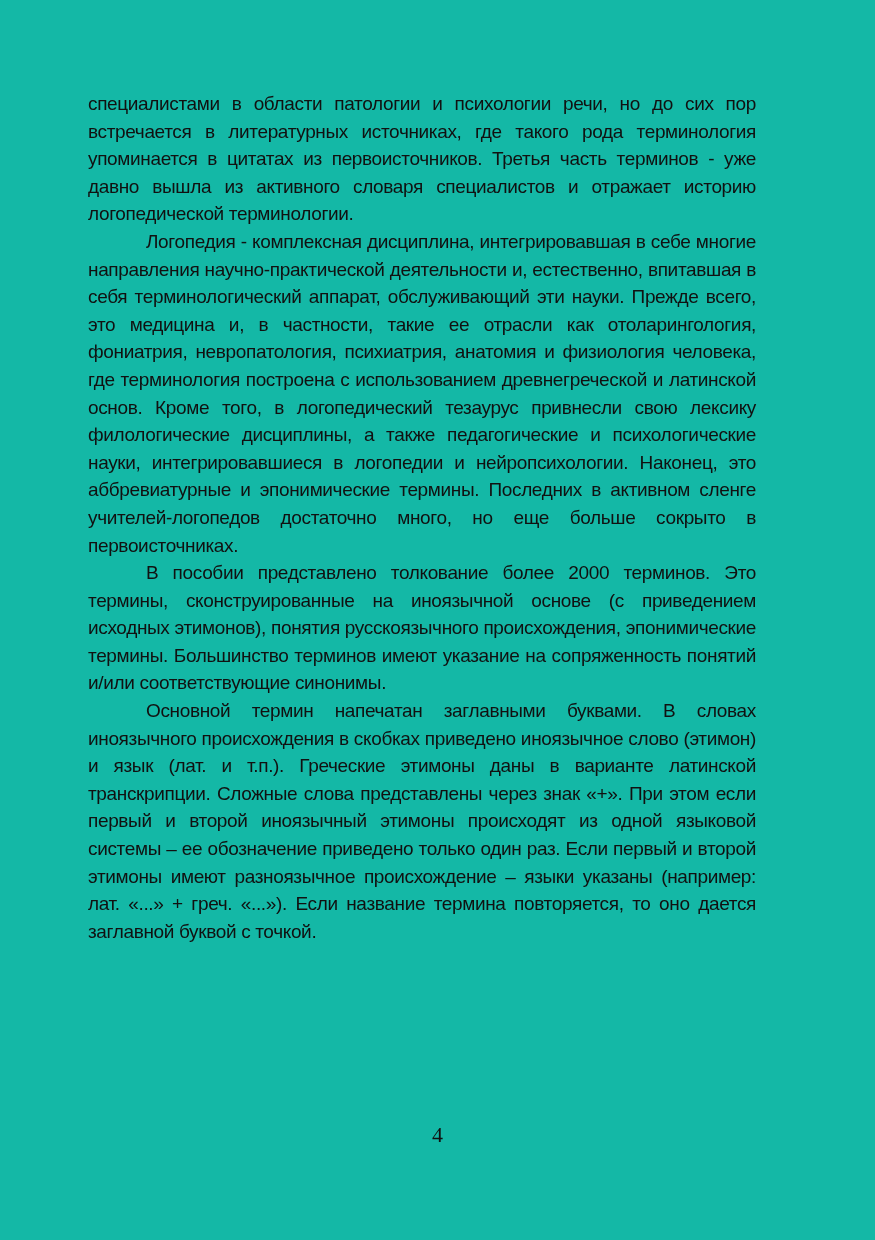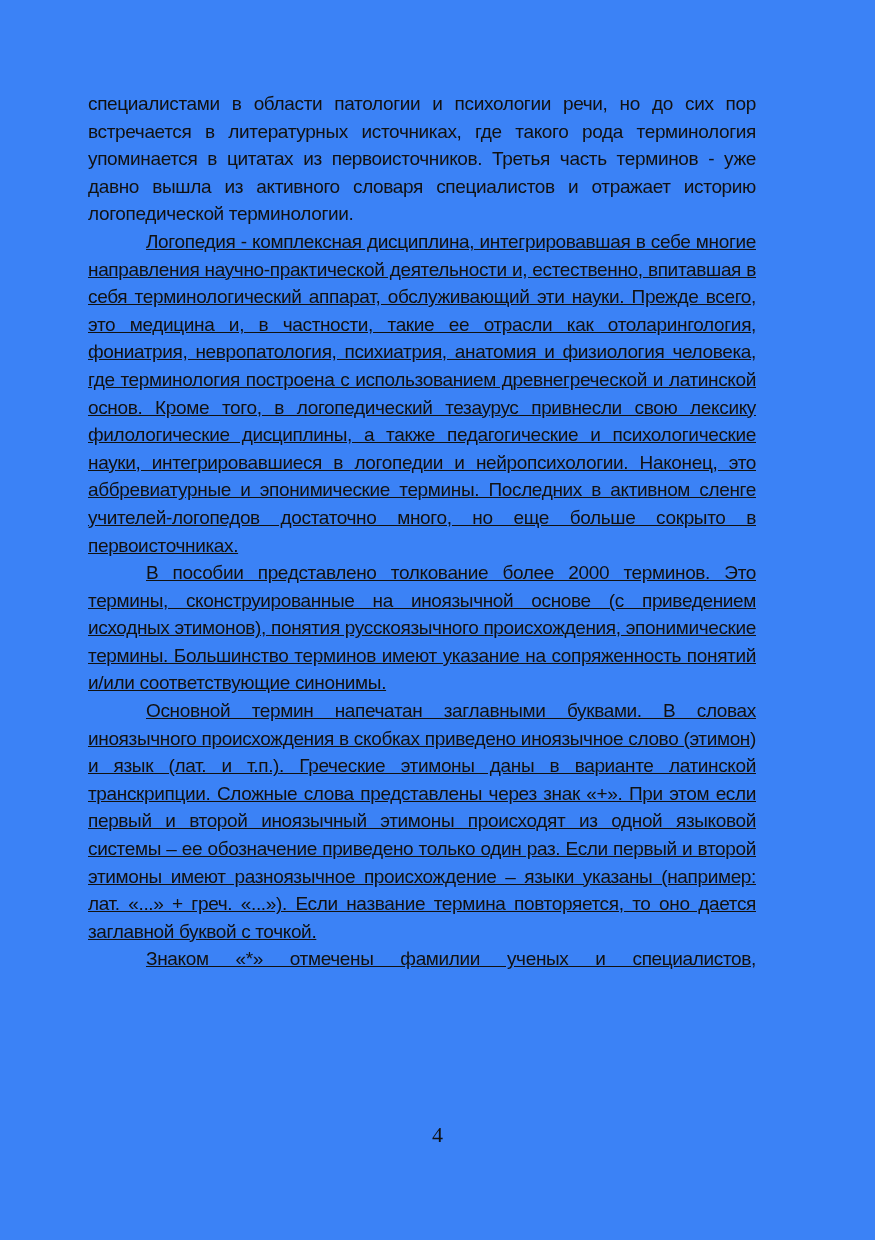--- a/index.html
+++ b/index.html
@@ -1,43 +1,42 @@
 <!DOCTYPE html>
 <html><head>
 <meta charset="utf-8">
 <style>
   html, body { margin: 0; padding: 0; background: #ffffff; }
   body { width: 875px; height: 1240px; position: relative; overflow: hidden; }
   .page {
-    position: absolute; left: 0; top: 0; width: 875px; height: 1240px; background: #3b82f6;
+    position: absolute; left: 0; top: 0; width: 875px; height: 1240px; background: #14b8a6;
   }
   .text-block {
     position: absolute; left: 88px; top: 90px; width: 668px;
     font-family: "Liberation Sans", sans-serif;
     font-size: 19px;
     line-height: 27.6px;
     color: #111111;
     text-align: justify;
     letter-spacing: -0.35px;
     word-spacing: 0px;
   }
   .text-block p { margin: 0; }
-  .text-block p.indent { text-indent: 58px; text-decoration: underline; }
+  .text-block p.indent { text-indent: 58px; }
   .page-number {
     position: absolute; left: 0; width: 875px; top: 1122px;
     text-align: center;
     font-family: "Liberation Serif", serif;
     font-size: 22px; color: #111111;
   }
 </style>
 </head>
 <body>
 
 <div class="page">
   <div class="text-block">
     <p>специалистами в области патологии и психологии речи, но до сих пор встречается в литературных источниках, где такого рода терминология упоминается в цитатах из первоисточников. Третья часть терминов - уже давно вышла из активного словаря специалистов и отражает историю логопедической терминологии.</p>
     <p class="indent">Логопедия - комплексная дисциплина, интегрировавшая в себе многие направления научно-практической деятельности и, естественно, впитавшая в себя терминологический аппарат, обслуживающий эти науки. Прежде всего, это медицина и, в частности, такие ее отрасли как отоларингология, фониатрия, невропатология, психиатрия, анатомия и физиология человека, где терминология построена с использованием древнегреческой и латинской основ. Кроме того, в логопедический тезаурус привнесли свою лексику филологические дисциплины, а также педагогические и психологические науки, интегрировавшиеся в логопедии и нейропсихологии. Наконец, это аббревиатурные и эпонимические термины. Последних в активном сленге учителей-логопедов достаточно много, но еще больше сокрыто в первоисточниках.</p>
     <p class="indent">В пособии представлено толкование более 2000 терминов. Это термины, сконструированные на иноязычной основе (с приведением исходных этимонов), понятия русскоязычного происхождения, эпонимические термины. Большинство терминов имеют указание на сопряженность понятий и/или соответствующие синонимы.</p>
     <p class="indent">Основной термин напечатан заглавными буквами. В словах иноязычного происхождения в скобках приведено иноязычное слово (этимон) и язык (лат. и т.п.). Греческие этимоны даны в варианте латинской транскрипции. Сложные слова представлены через знак «+». При этом если первый и второй иноязычный этимоны происходят из одной языковой системы – ее обозначение приведено только один раз. Если первый и второй этимоны имеют разноязычное происхождение – языки указаны (например: лат. «...» + греч. «...»). Если название термина повторяется, то оно дается заглавной буквой с точкой.</p>
-    <p class="indent" style="text-align-last: justify;">Знаком «*» отмечены фамилии ученых и специалистов,</p>
   </div>
   <div class="page-number">4</div>
 </div>
 
 </body></html>

